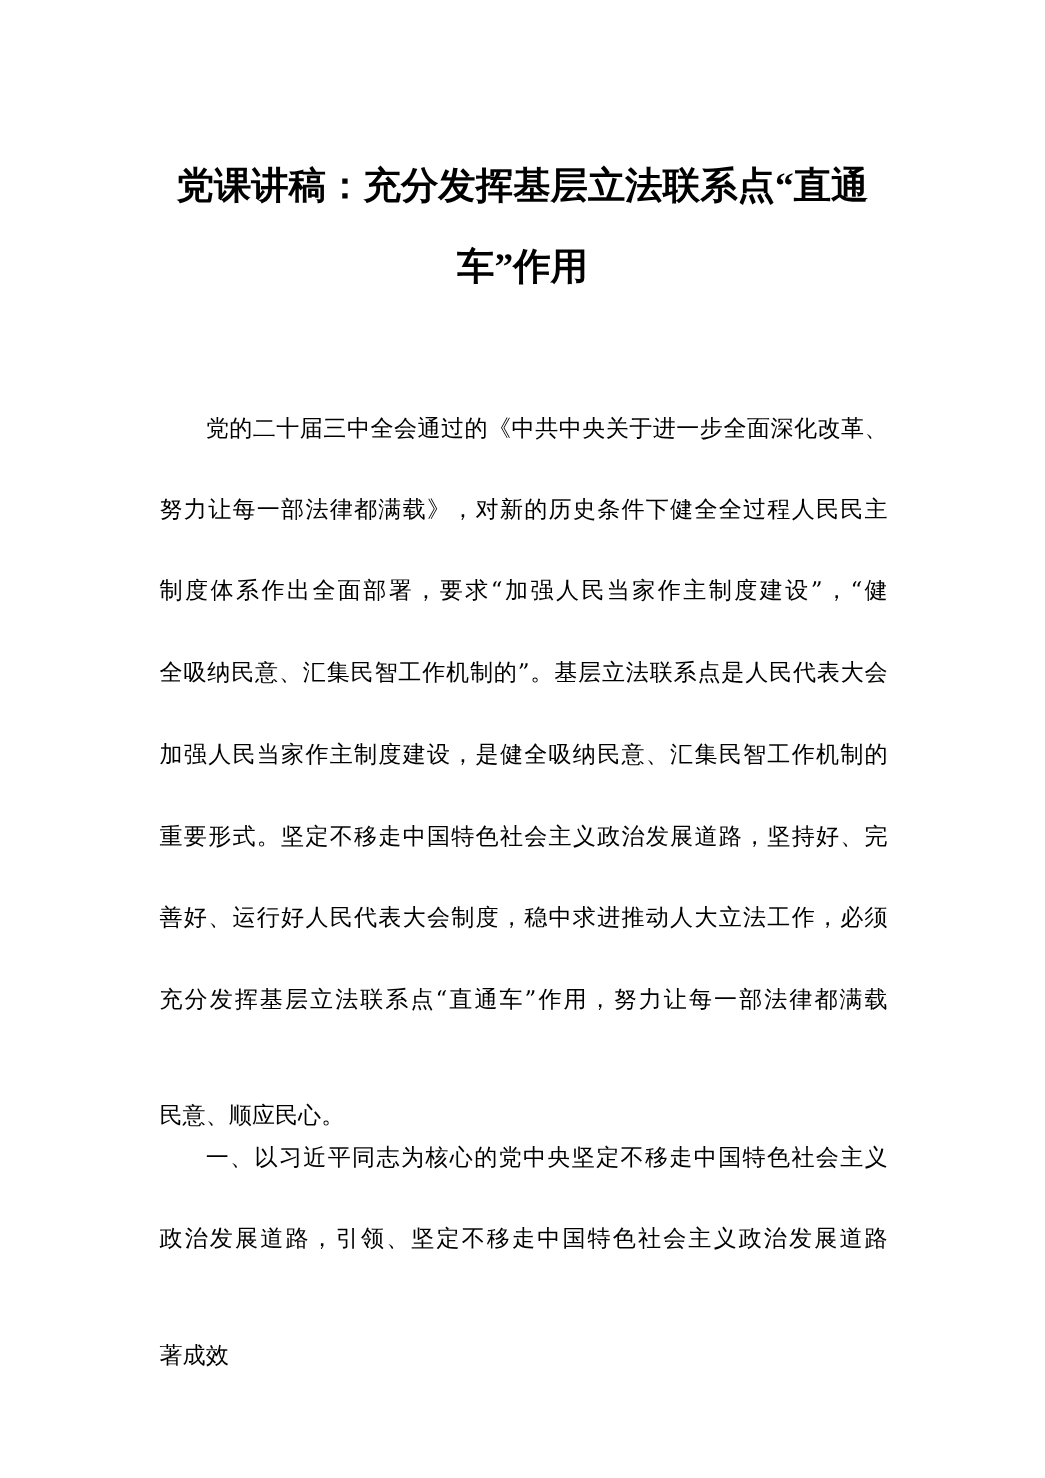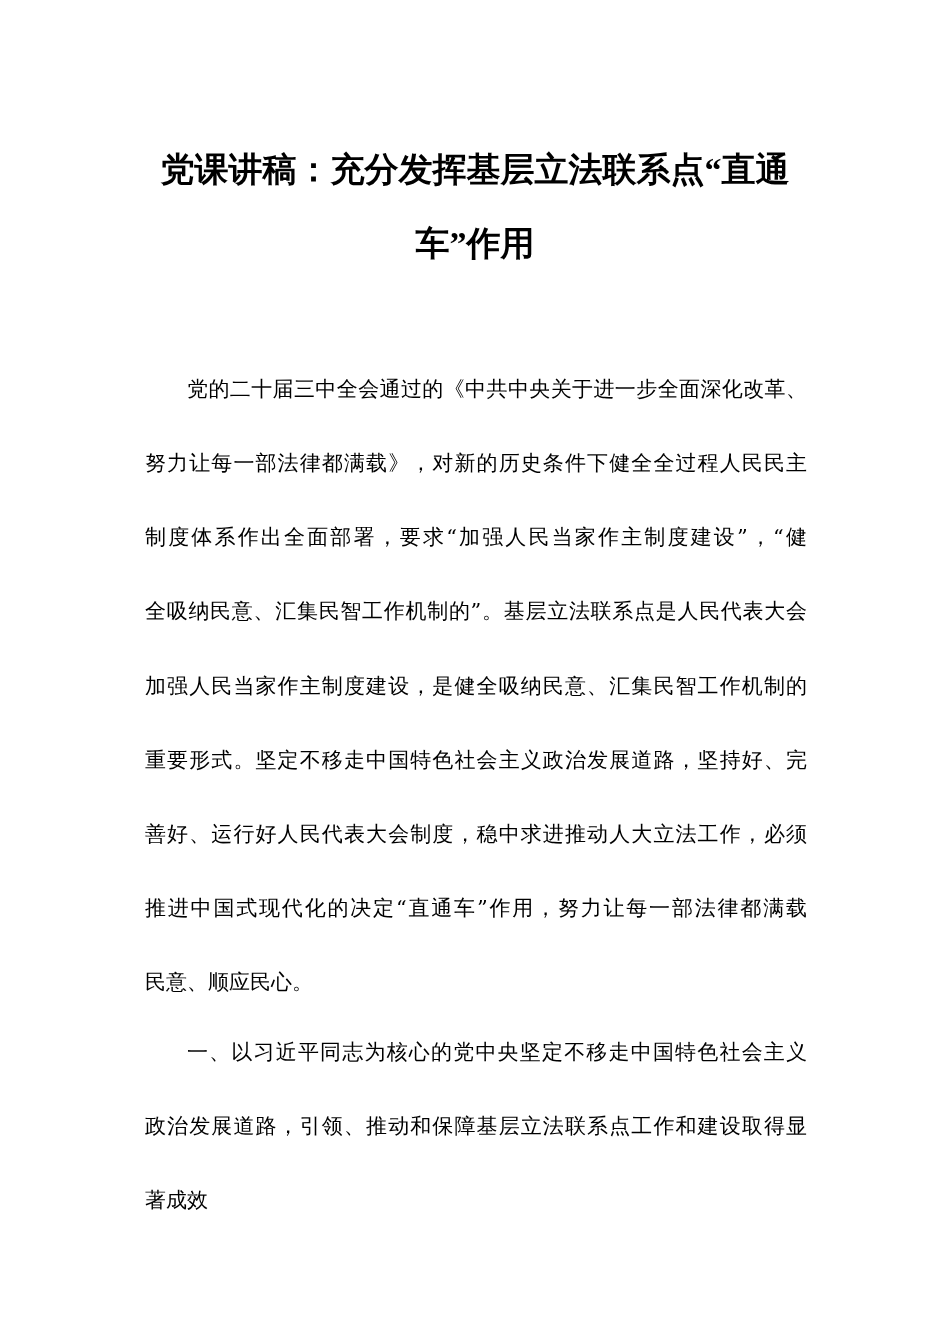--- a/index.html
+++ b/index.html
@@ -42,41 +42,41 @@
       width: 662px;
       height: 30px;
       line-height: 30px;
       font-size: 21px;
       white-space: nowrap;
       text-align: justify;
       text-align-last: justify;
       letter-spacing: 0px;
     }
     .line.indent { left: 187px; width: 620px; }
-    .line.last { text-align-last: left; }
+    .line.last { text-align-last: left; margin-top: 32px; }
   </style>
 </head>
 <body>
 
 <div class="page">
 
   <div class="title l1">党课讲稿：充分发挥基层立法联系点“直通</div>
   <div class="title l2">车”作用</div>
 
   <div>
     <div class="line indent" style="top:374px">党的二十届三中全会通过的《中共中央关于进一步全面深化改革、</div>
     <div class="line" style="top:448px">努力让每一部法律都满载》，对新的历史条件下健全全过程人民民主</div>
     <div class="line" style="top:522px">制度体系作出全面部署，要求“加强人民当家作主制度建设”，“健</div>
     <div class="line" style="top:596px">全吸纳民意、汇集民智工作机制的”。基层立法联系点是人民代表大会</div>
     <div class="line" style="top:671px">加强人民当家作主制度建设，是健全吸纳民意、汇集民智工作机制的</div>
     <div class="line" style="top:745px">重要形式。坚定不移走中国特色社会主义政治发展道路，坚持好、完</div>
     <div class="line" style="top:819px">善好、运行好人民代表大会制度，稳中求进推动人大立法工作，必须</div>
-    <div class="line" style="top:893px">推进中国式现代化的决定“直通车”作用，努力让每一部法律都满载</div>
+    <div class="line" style="top:893px">充分发挥基层立法联系点“直通车”作用，努力让每一部法律都满载</div>
     <div class="line last" style="top:967px">民意、顺应民心。</div>
   </div>
 
   <div>
     <div class="line indent" style="top:1037px">一、以习近平同志为核心的党中央坚定不移走中国特色社会主义</div>
-    <div class="line" style="top:1111px">政治发展道路，引领、推动和保障基层立法联系点工作和建设取得显</div>
+    <div class="line" style="top:1111px">政治发展道路，引领、坚定不移走中国特色社会主义政治发展道路</div>
     <div class="line last" style="top:1185px">著成效</div>
   </div>
 
 </div>
 
 </body></html>

